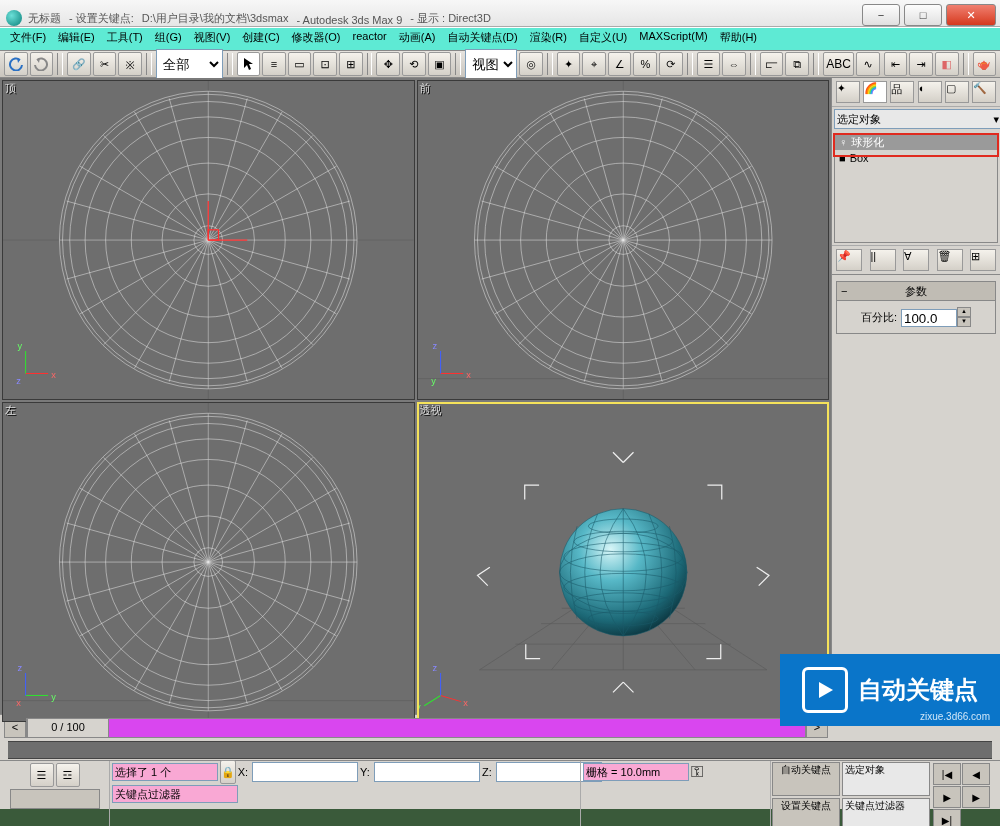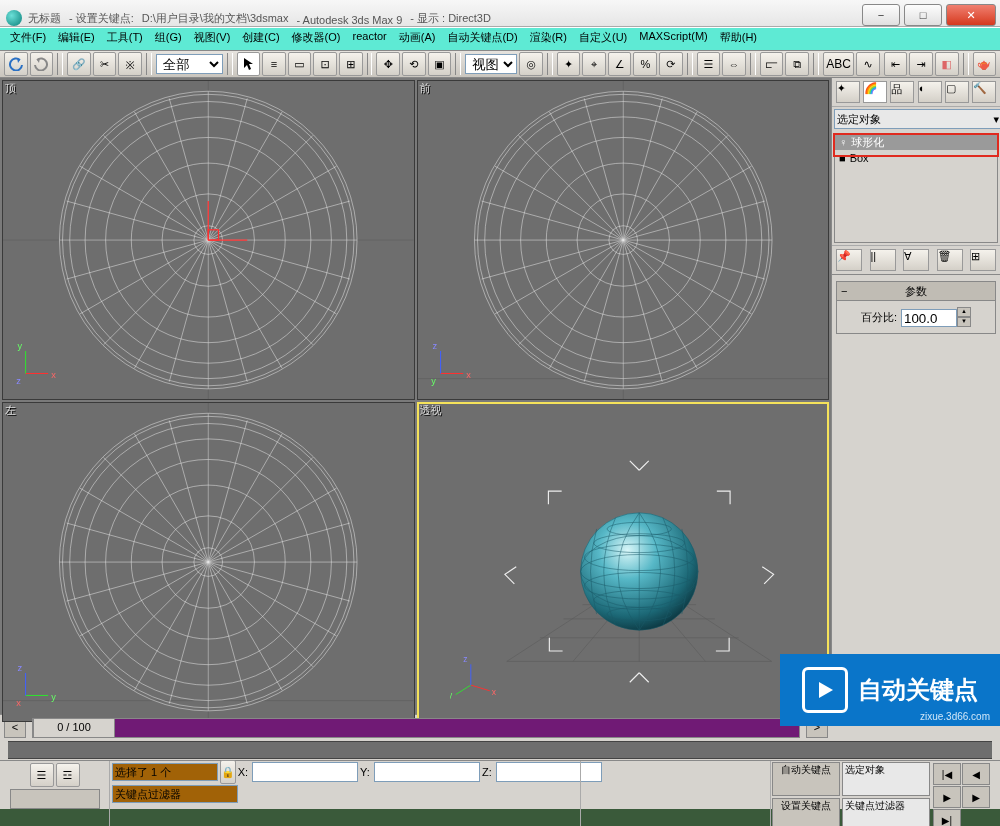--- a/index.html
+++ b/index.html
@@ -7,26 +7,26 @@
   .titlebar .ico{width:16px;height:16px;border-radius:50%;background:radial-gradient(circle at 35% 35%,#6be0d8,#0a807a);margin-right:6px;}
   .titlebar .seg{color:#555;margin-right:8px;}
   .winbtns{margin-left:auto;display:flex;gap:0;}
   .winbtn{width:36px;height:20px;border:1px solid #888;border-radius:3px;margin-left:4px;display:flex;align-items:center;justify-content:center;background:linear-gradient(#fdfdfd,#e0e0e0);font-size:11px;color:#333;}
   .winbtn.close{background:linear-gradient(#f08070,#d63a1f);color:#fff;width:48px;}
   .menubar{height:22px;background:#5eead4;border-top:1px solid #fff;border-bottom:1px solid #888;display:flex;padding:0 4px;}
   .menubar .mi{padding:2px 6px;color:#000;}
   .toolbar{height:26px;background:linear-gradient(#e6e3de,#c9c5be);border-bottom:1px solid #888;display:flex;align-items:center;padding:0 4px;gap:2px;}
   .tbtn{width:22px;height:22px;border:1px solid #999;background:linear-gradient(#f5f2ec,#d4d0c8);display:flex;align-items:center;justify-content:center;border-radius:2px;}
   .tsep{width:4px;height:22px;border-left:1px solid #888;border-right:1px solid #fff;margin:0 2px;}
-  .tsel{height:20px;border:1px solid #7e9db9;background:#fff;padding:0 2px;}
+  .tsel{height:30px;border:1px solid #7e9db9;background:#fff;padding:0 2px;}
   .tsel-sm{width:52px;}
   .main{display:flex;height:636px;}
   .viewports{flex:1;display:grid;grid-template:1fr 1fr/1fr 1fr;gap:2px;background:#7a7a7a;padding:2px;}
   .vp{background:#6e6e6e;position:relative;border:1px solid #3a3a3a;}
-  .vp.active{outline:2px solid #f5e25a;outline-offset:-2px;padding-left:32px;}
+  .vp.active{outline:2px solid #f5e25a;outline-offset:-2px;}
   .vp .lbl{position:absolute;top:0;left:2px;color:#ddd;font-size:11px;text-shadow:1px 1px #000;}
   .sidepanel{width:168px;background:#d6d3ce;border-left:1px solid #888;display:flex;flex-direction:column;}
   .cmdrow{height:24px;display:flex;align-items:center;justify-content:space-around;padding:2px;border-bottom:1px solid #aaa;}
   .cmdrow .cbtn{width:22px;height:20px;border:1px solid #999;background:linear-gradient(#f5f2ec,#d4d0c8);}
   .obj-name-row{display:flex;padding:2px;}
   .obj-name{flex:1;height:18px;border:1px solid #7e9db9;background:#fff;padding:0 2px;color:#00a;}
   .modlist-dd{margin:2px;width:calc(100% - 6px);height:18px;border:1px solid #7e9db9;background:#e8e8e8;display:flex;align-items:center;padding:0 2px;justify-content:space-between;}
   .modstack{margin:2px;border:1px solid #888;background:#d6d3ce;height:108px;position:relative;}
   .modstack .hl{position:absolute;top:-1px;left:-2px;right:-2px;height:20px;border:2px solid #e02a1e;pointer-events:none;}
   .moditem{height:16px;display:flex;align-items:center;gap:4px;padding:0 4px;font-size:11px;}
@@ -36,30 +36,30 @@
   .rollup{margin:6px 4px;border:1px solid #888;}
   .rollup-head{height:18px;background:#c0bcb4;border-bottom:1px solid #888;display:flex;align-items:center;justify-content:center;position:relative;}
   .rollup-head .minus{position:absolute;left:4px;}
   .rollup-body{padding:6px;display:flex;align-items:center;justify-content:center;gap:4px;}
   .spinner{display:flex;align-items:flex-end;}
   .spinner input{width:50px;height:16px;border:1px solid #7e9db9;background:#fff;text-align:left;padding:0 2px;}
   .spinbtns{display:flex;flex-direction:column;}
   .spinbtns div{width:12px;height:8px;background:#c8c4bc;border:1px solid #888;font-size:6px;line-height:6px;text-align:center;}
   .timeslider{height:26px;background:#d6d3ce;border-top:1px solid #888;display:flex;align-items:center;padding:0 4px;}
   .slider-btn{width:20px;height:18px;border:1px solid #888;background:#c8c4bc;text-align:center;line-height:16px;}
-  .slider-track{flex:1;height:18px;background:#701a75;border:1px solid #888;margin:0 6px;position:relative;}
+  .slider-track{flex:1;height:18px;background:#d946ef;border:1px solid #888;margin:0 0;position:relative;}
   .slider-thumb{position:absolute;top:-1px;left:0;width:80px;height:18px;background:#d6d3ce;border:1px solid #888;text-align:center;line-height:16px;}
   .timeline{height:16px;background:#6e6e6e;border-top:1px solid #444;border-bottom:1px solid #444;position:relative;margin:0 4px;}
   .statusarea{height:48px;background:#d6d3ce;border-top:1px solid #888;display:grid;grid-template-columns: 110px 470px 190px 1fr;padding:0;}
   .coord-in{width:100px;height:16px;border:1px solid #7e9db9;background:#fff;margin-left:2px;}
   .status-left{border-right:1px solid #aaa;padding:2px;display:flex;flex-direction:column;gap:2px;align-items:center;}
   .lockbtn{width:88px;height:18px;border:1px solid #888;background:#c8c4bc;}
   .status-mid{display:flex;flex-direction:column;}
   .row{display:flex;align-items:center;height:22px;padding:0 2px;gap:2px;}
-  .statfield{height:16px;border:1px solid #7e9db9;background:#a16207;padding:0 2px;display:flex;align-items:center;flex:1;}
+  .statfield{height:16px;border:1px solid #7e9db9;background:#f9a8d4;padding:0 2px;display:flex;align-items:center;flex:1;}
   .keyicon{font-size:16px;}
   .playctls{display:flex;flex-wrap:wrap;gap:1px;padding:2px;}
   .playctls .pb{width:26px;height:20px;border:1px solid #888;background:#c8c4bc;display:flex;align-items:center;justify-content:center;font-size:10px;}
   .watermark{position:absolute;right:0;bottom:100px;width:220px;height:72px;background:#0a75c9;display:flex;align-items:center;justify-content:center;color:#fff;font-size:24px;font-weight:bold;gap:10px;}
   .watermark .play{width:40px;height:40px;border:3px solid #fff;border-radius:6px;display:flex;align-items:center;justify-content:center;}
   .watermark .sub{position:absolute;right:10px;bottom:4px;font-size:10px;font-weight:normal;color:#cfe6f8;}
   svg{display:block;}
   .wire{stroke:#e8e8e8;stroke-width:0.5;fill:none;}
   .axis-x{stroke:#ff3030;}
   .axis-y{stroke:#30e030;}
@@ -431,20 +431,24 @@
       <span>Y:</span>
         <input class="coord-in" value="" style="">
       <span>Z:</span>
         <input class="coord-in" value="" style="">
     </div>
     <div class="row">
       <div class="statfield" style="flex:0 0 120px">关键点过滤器</div>
     </div>
   </div>
   <div style="border-left:1px solid #aaa;display:flex;flex-direction:column">
+    <div class="row">
+      <div class="statfield" style="flex:0 0 100px">栅格 = 10.0mm</div>
+      <span class="keyicon">⚿</span>
+    </div>
     <div class="row"></div>
   </div>
   <div style="border-left:1px solid #aaa;display:grid;grid-template-columns:70px 90px 1fr;font-size:10px">
     <div style="border:1px solid #888;margin:1px;text-align:center;background:#c8c4bc">自动关键点</div>
     <div style="border:1px solid #888;margin:1px;background:#e8e8e8;padding:0 2px">选定对象</div>
     <div class="playctls" style="grid-row:span 2">
       <div class="pb">|◀</div>
       <div class="pb">◀</div>
       <div class="pb">▶</div>
       <div class="pb">▶</div>

